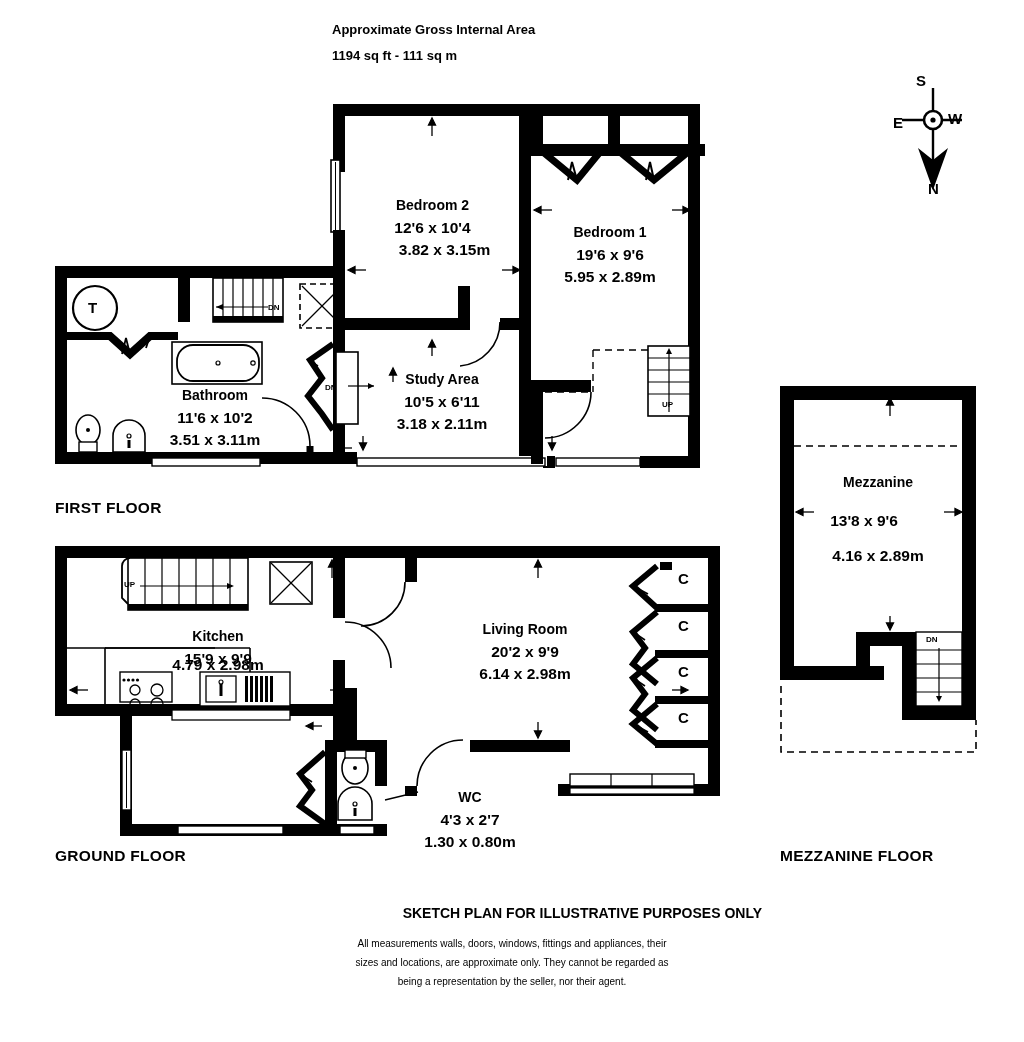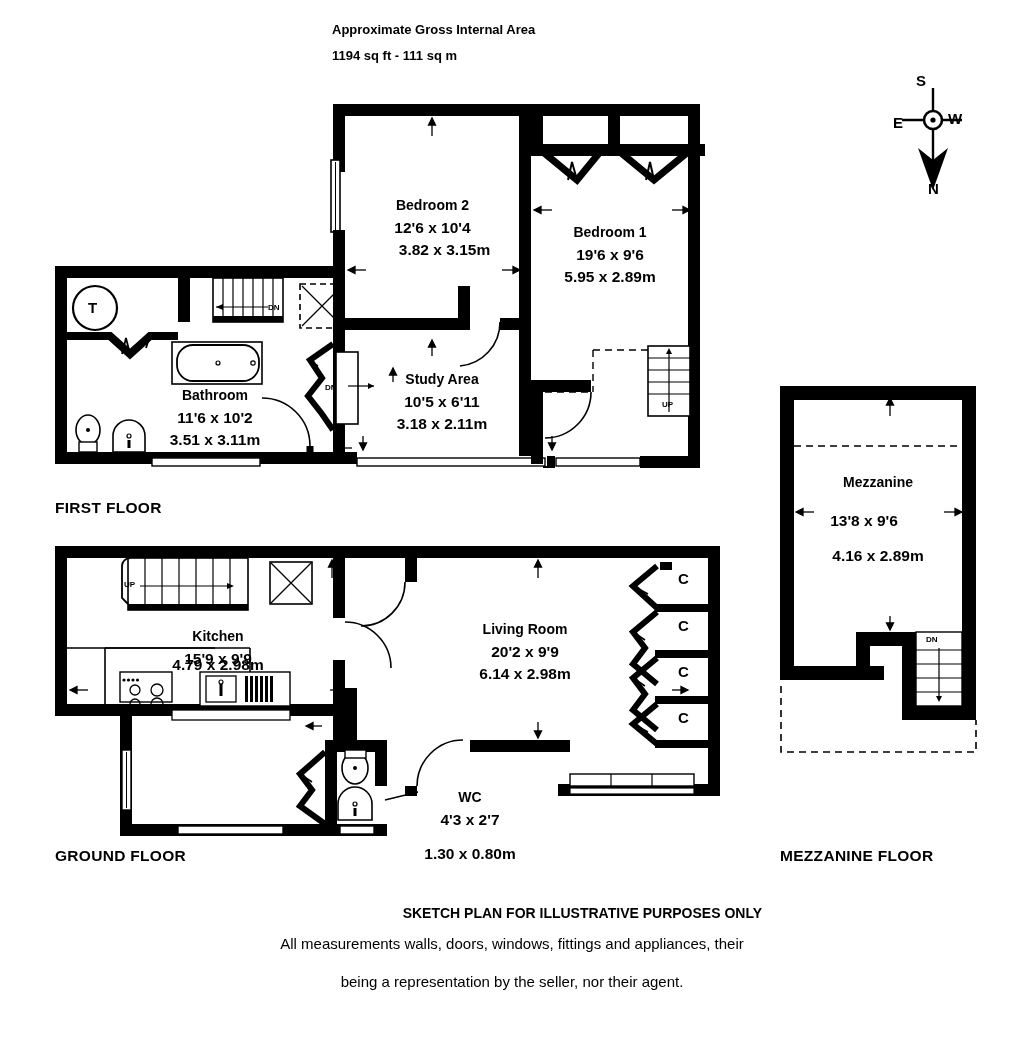--- a/index.html
+++ b/index.html
@@ -62,21 +62,21 @@
   .t-label {
     font-weight: bold;
     font-size: 15px;
   }
   .disclaimer-head {
     font-weight: bold;
     font-size: 14px;
     text-align: center;
   }
   .disclaimer-body {
-    font-size: 15px;
+    font-size: 10px;
     text-align: center;
     line-height: 19px;
   }
   .producer {
     font-size: 13.5px;
     text-align: center;
   }
   svg { display:block; position:absolute; left:0; top:0; }
 </style>
 </head>
@@ -440,21 +440,21 @@
   <div class="txt room-name" style="left:128px; top:628px; width:180px;">Kitchen</div>
   <div class="txt room-dim" style="left:128px; top:650px; width:180px;">15'9 x 9'9</div>
   <div class="txt room-dim" style="left:128px; top:656px; width:180px;">4.79 x 2.98m</div>
 
   <div class="txt room-name" style="left:440px; top:621px; width:170px;">Living Room</div>
   <div class="txt room-dim" style="left:440px; top:643px; width:170px;">20'2 x 9'9</div>
   <div class="txt room-dim" style="left:440px; top:665px; width:170px;">6.14 x 2.98m</div>
 
   <div class="txt room-name" style="left:400px; top:789px; width:140px;">WC</div>
   <div class="txt room-dim" style="left:400px; top:811px; width:140px;">4'3 x 2'7</div>
-  <div class="txt room-dim" style="left:400px; top:833px; width:140px;margin-top:12px;">1.30 x 0.80m</div>
+  <div class="txt room-dim" style="left:400px; top:833px; width:140px;">1.30 x 0.80m</div>
 
   <div class="txt tiny-label" style="left:124px; top:580px;">UP</div>
   <div class="txt c-label" style="left:678px; top:570px;">C</div>
   <div class="txt c-label" style="left:678px; top:617px;">C</div>
   <div class="txt c-label" style="left:678px; top:663px;">C</div>
   <div class="txt c-label" style="left:678px; top:709px;">C</div>
 
   <div class="txt floor-label" style="left:55px; top:847px;">GROUND FLOOR</div>
 
   <div class="txt room-name" style="left:794px; top:474px; width:168px;">Mezzanine</div>
@@ -465,15 +465,16 @@
 
   <div class="txt floor-label" style="left:780px; top:847px;">MEZZANINE FLOOR</div>
 
   <div class="txt compass-letter" style="left:916px; top:72px;">S</div>
   <div class="txt compass-letter" style="left:893px; top:114px;">E</div>
   <div class="txt compass-letter" style="left:948px; top:110px;">W</div>
   <div class="txt compass-letter" style="left:928px; top:180px;">N</div>
 
   <div class="txt disclaimer-head" style="left:262px; top:905px; width:500px;text-align:right;">SKETCH PLAN FOR ILLUSTRATIVE PURPOSES ONLY</div>
   <div class="txt disclaimer-body" style="left:262px; top:934px; width:500px;">All measurements walls, doors, windows, fittings and appliances, their</div>
+  <div class="txt disclaimer-body" style="left:262px; top:953px; width:500px;">sizes and locations, are approximate only. They cannot be regarded as</div>
   <div class="txt disclaimer-body" style="left:262px; top:972px; width:500px;">being a representation by the seller, nor their agent.</div>
 
 </div>
 
 </body></html>

